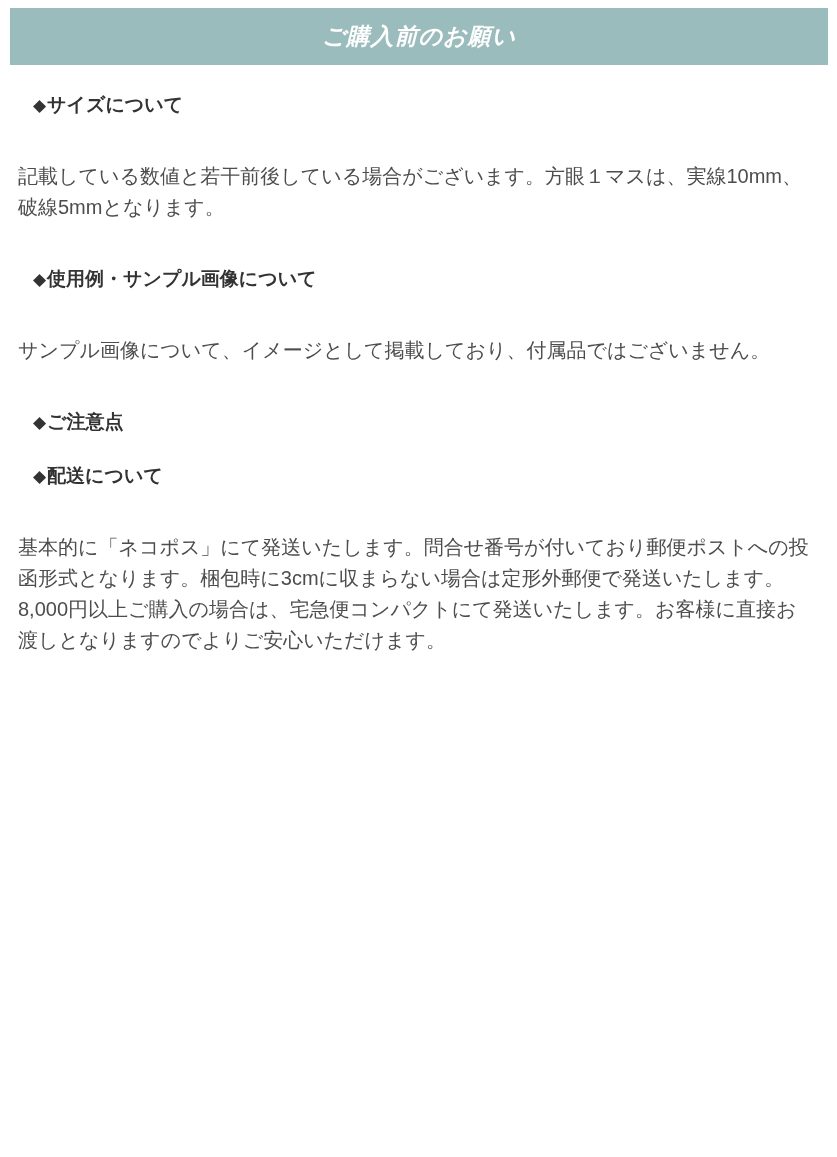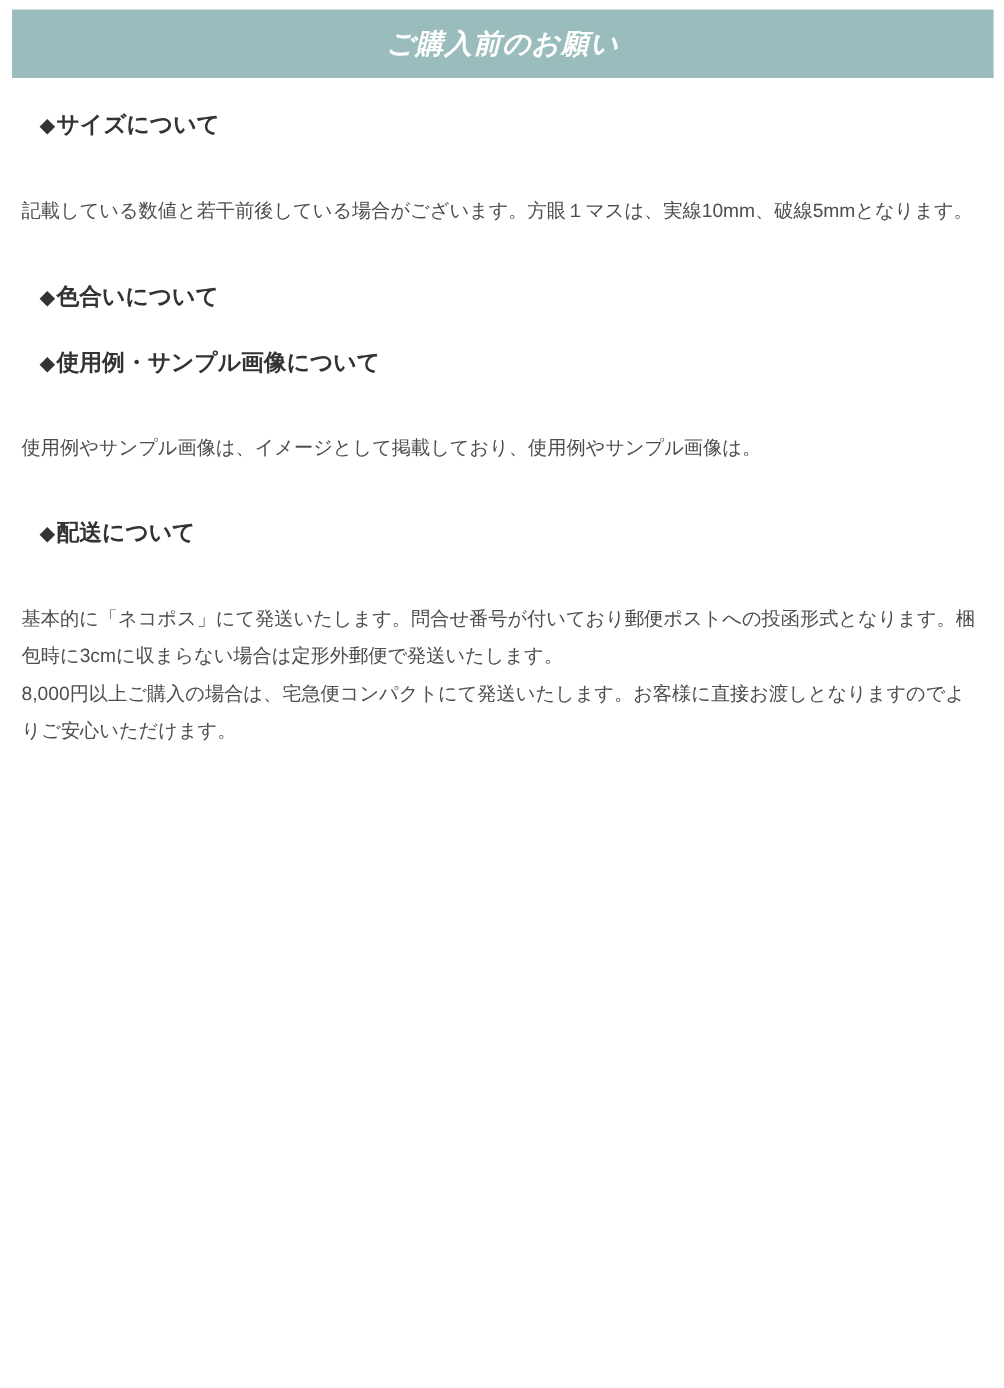--- a/index.html
+++ b/index.html
@@ -42,21 +42,21 @@
     line-height:1.25;
     font-weight:700;
     color:var(--heading-color);
   }
   .sec-h .bullet{
     font-size:17px;
     margin-right:1px;
   }
   .para{
     margin:44px 0;
-    font-size:16px;
+    font-size:20px;
     line-height:31px;
     color:var(--body-color);
     overflow-wrap:break-word;
   }
   .para p{margin:0;}
   .content section:first-of-type .sec-h{margin-top:28px;}
   .closing{margin-bottom:0;}
 </style>
 </head>
 <body>
@@ -68,31 +68,31 @@
 <div class="content">
 
   <section>
     <h2 class="sec-h"><span class="bullet">◆</span><span>サイズについて</span></h2>
     <div class="para">
       <p>記載している数値と若干前後している場合がございます。方眼１マスは、実線10mm、破線5mmとなります。</p>
     </div>
   </section>
 
   <section>
-    <h2 class="sec-h"><span class="bullet">◆</span><span>色合いについて</span></h2>
   </section>
 
   <section>
     <h2 class="sec-h"><span class="bullet">◆</span><span>使用例・サンプル画像について</span></h2>
     <div class="para">
-      <p>使用例やサンプル画像は、イメージとして掲載しており、使用例やサンプル画像は。</p>
+      <p>サンプル画像について、イメージとして掲載しており、付属品ではございません。</p>
     </div>
   </section>
 
   <section>
+    <h2 class="sec-h"><span class="bullet">◆</span><span>ご注意点</span></h2>
   </section>
 
 
   <section>
     <h2 class="sec-h"><span class="bullet">◆</span><span>配送について</span></h2>
     <div class="para">
       <p>基本的に「ネコポス」にて発送いたします。問合せ番号が付いており郵便ポストへの投函形式となります。梱包時に3cmに収まらない場合は定形外郵便で発送いたします。</p>
       <p>8,000円以上ご購入の場合は、宅急便コンパクトにて発送いたします。お客様に直接お渡しとなりますのでよりご安心いただけます。</p>
     </div>
   </section>

